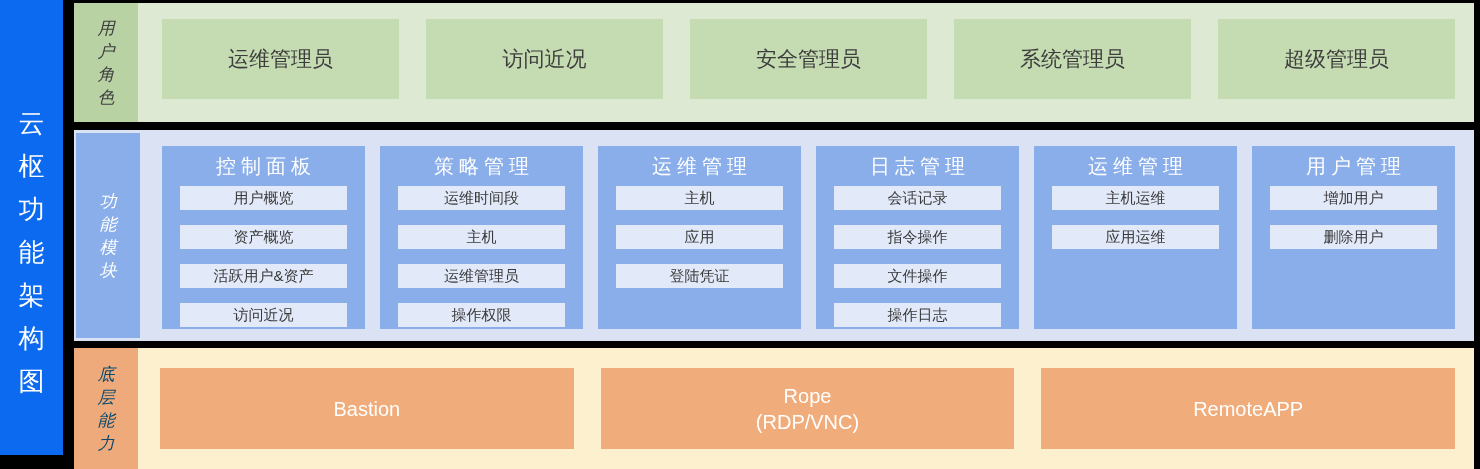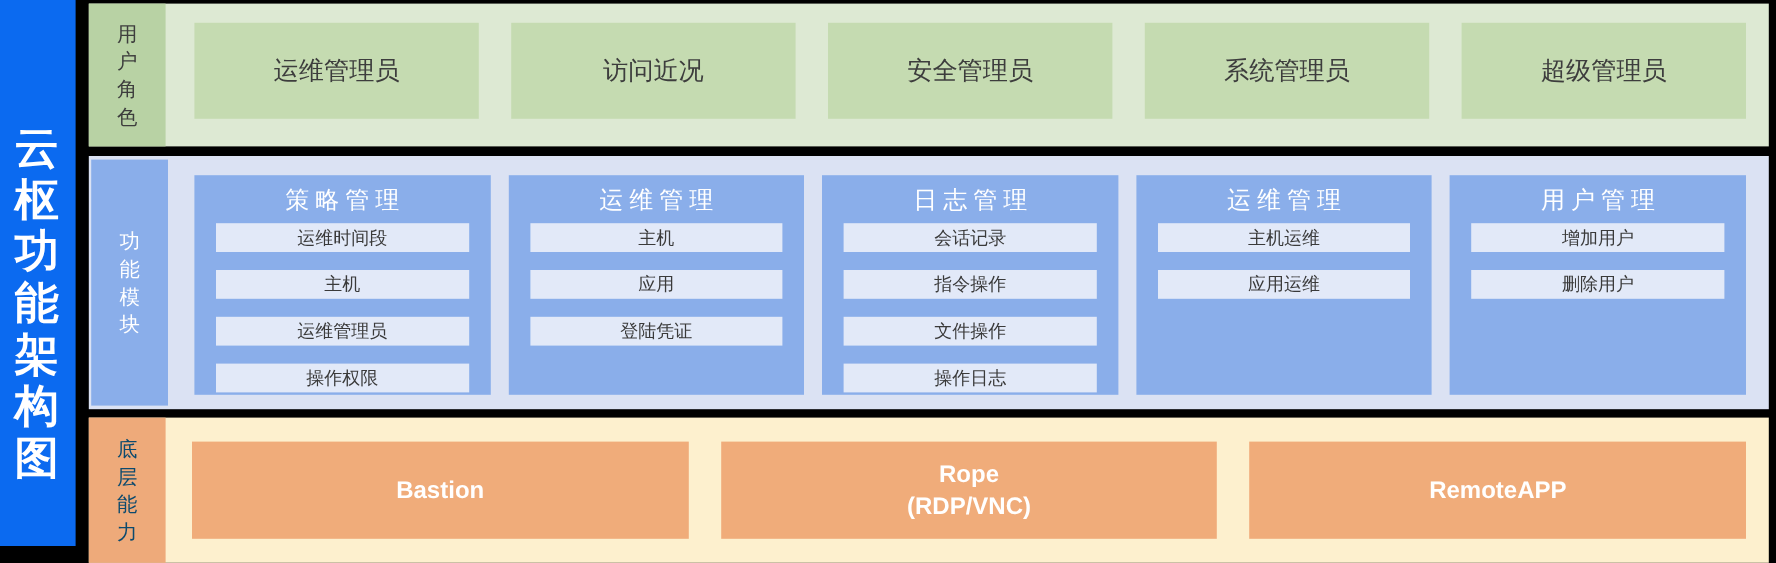--- a/index.html
+++ b/index.html
@@ -12,38 +12,39 @@
   }
   
   .sidebar{
     position:absolute;left:0;top:0;width:63px;height:455px;
     background:var(--brand-blue,#0b6af0);
     display:flex;justify-content:center;align-items:flex-start;
   }
   .vtitle{
     margin-top:102px;
     width:1.05em;
-    font-size:37px;line-height:43px;font-weight:700;
-    color:#fff;
+    font-size:26px;line-height:43px;font-weight:400;
+    color:#fff;text-align:center;
     word-break:break-all;
   }
   
   .content{position:absolute;left:74px;top:0;width:1400px;height:469px;}
   .band{position:absolute;left:0;width:1400px;display:flex;}
   .band-roles{top:3px;height:119px;background:var(--green-bg,#dde9d3);}
   .band-modules{top:130px;height:211px;background:var(--blue-bg,#dbe2f3);}
   .band-caps{top:348px;height:121px;background:var(--cream-bg,#fdf0ce);}
   
   .tab{
     width:64px;flex:0 0 64px;
     display:flex;align-items:center;justify-content:center;
   }
   .tab-label{
     width:1.1em;font-size:17px;line-height:23px;text-align:center;
     word-break:break-all;
+    font-style:italic;
   }
   .tab-roles{background:var(--green-tab,#b8d2a4);}
   .tab-roles .tab-label{color:#3d3d3d;}
   .tab-modules{background:var(--panel-blue,#8aaeea);margin:3px 0 3px 2px;}
   .tab-modules .tab-label{color:#fff;}
   .tab-caps{background:var(--orange,#eeaa7a);}
   .tab-caps .tab-label{color:#0c4a6e;}
   
   .roles-row{
     flex:1;display:flex;gap:27px;
@@ -73,21 +74,20 @@
   .mod-item{
     height:24px;
     background:var(--item-bg,#e2e9f8);
     display:flex;align-items:center;justify-content:center;
     font-size:15px;color:#3a3a3a;
   }
   
   .caps-row{
     flex:1;display:flex;gap:27px;
     padding:20px 19px 0 22px;
-    font-weight:bold;
   }
   .cap-box{
     flex:1;height:81px;
     background:var(--orange-box,#f0ac7a);
     display:flex;flex-direction:column;align-items:center;justify-content:center;
     color:#fff;font-size:20px;line-height:26px;
   }
 </style>
 </head>
 <body>
@@ -111,20 +111,29 @@
         <div class="role-box">超级管理员</div>
       </div>
   </div>
 
   <div class="band band-modules">
     <div class="tab tab-modules">
       <div class="tab-label">功能模块</div>
     </div>
     <div class="panels-row">
 
+    <div class="panel">
+          <div class="panel-title">控制面板</div>
+          <div class="panel-items">
+            <div class="mod-item">用户概览</div>
+            <div class="mod-item">资产概览</div>
+            <div class="mod-item">活跃用户&amp;资产</div>
+            <div class="mod-item">访问近况</div>
+          </div>
+        </div>
         <div class="panel">
           <div class="panel-title">策略管理</div>
           <div class="panel-items">
             <div class="mod-item">运维时间段</div>
             <div class="mod-item">主机</div>
             <div class="mod-item">运维管理员</div>
             <div class="mod-item">操作权限</div>
           </div>
         </div>
         <div class="panel">

